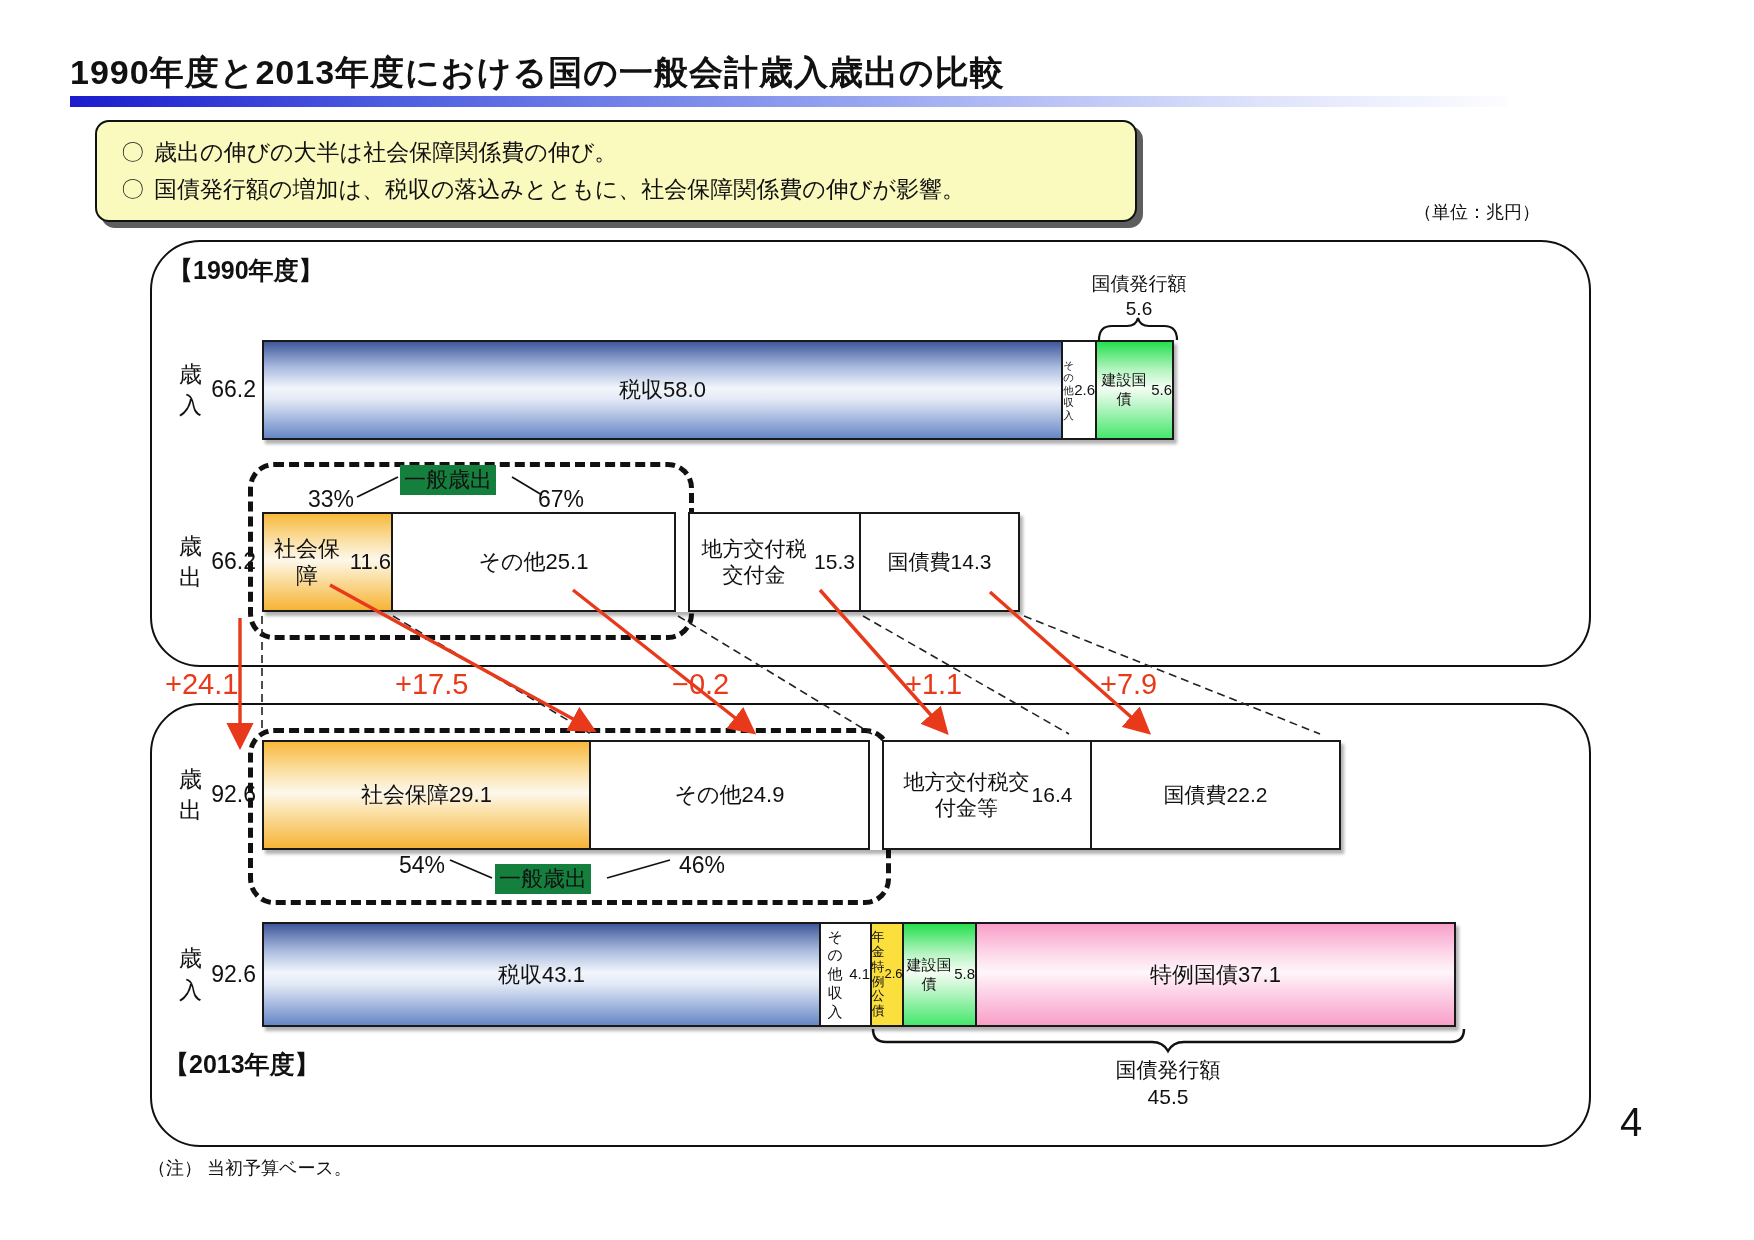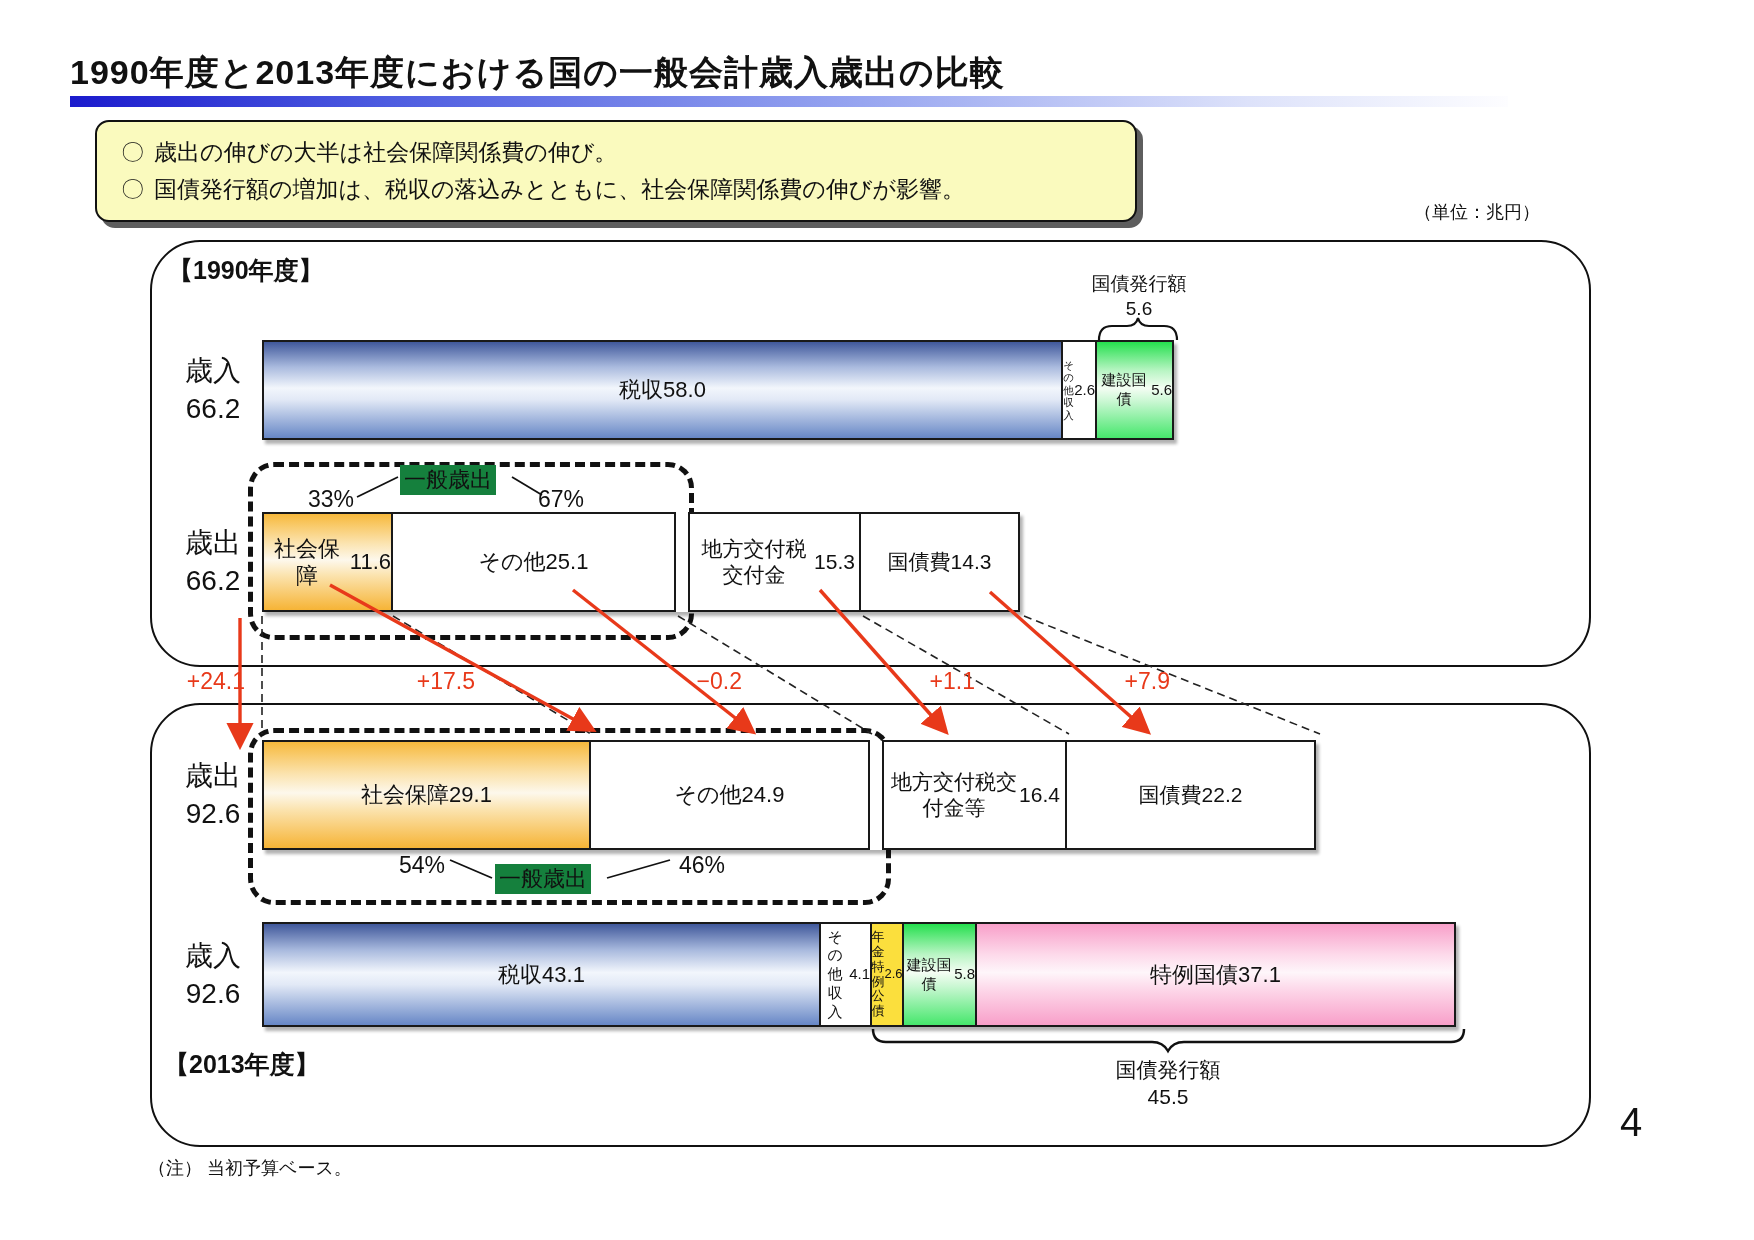--- a/index.html
+++ b/index.html
@@ -8,40 +8,40 @@
   .abs{position:absolute;}
   .title{font-size:34px;font-weight:700;letter-spacing:1px;white-space:nowrap;}
   .title-underline{background:linear-gradient(90deg,#1b1bcd 0%,#4d5ce0 22%,#97a5f0 55%,#dde2fa 82%,#fdfdff 100%);}
   .callout{background:#fafabe;border:2.5px solid #111;border-radius:14px;
            box-shadow:6px 6px 0 rgba(40,40,40,0.75);padding:12px 24px;}
   .callout-line{font-size:23px;line-height:1.6;white-space:nowrap;}
   .bullet{margin-right:10px;}
   .unit-note{font-size:18px;text-align:right;}
   .bigbox{border:2.5px solid #111;border-radius:50px;background:transparent;}
   .period{font-size:25px;font-weight:700;white-space:nowrap;}
-  .rowlabel{display:flex;flex-direction:column;justify-content:center;align-items:center;
-            font-size:28px;line-height:1.35;text-align:center;}
+  .rowlabel{display:flex;justify-content:center;align-items:center;
+            font-size:23px;line-height:1.35;text-align:center;}
   .bar{display:flex;align-items:stretch;box-shadow:3px 4px 3px rgba(0,0,0,0.30);}
   .seg{border:2px solid #191919;box-sizing:border-box;display:flex;
        justify-content:center;align-items:center;text-align:center;line-height:1.25;}
   .seg.join{margin-left:-2px;}
   .gap{width:12px;background:transparent;box-shadow:none;}
   .grad-blue{background:linear-gradient(180deg,#40589b 0%,#a9bade 26%,#f2f6fc 48%,#e2e9f6 60%,#6787c6 100%);}
   .grad-green{background:linear-gradient(180deg,#25df4e 0%,#b9f5c4 30%,#f4fdf3 48%,#c9f7d2 62%,#46e76c 100%);}
   .grad-orange{background:linear-gradient(180deg,#f7b93c 0%,#fbe3ae 30%,#fdf8ec 48%,#fbe3ae 64%,#f6b436 100%);}
   .grad-pink{background:linear-gradient(180deg,#f89fc9 0%,#fdd9ea 30%,#fef6fa 48%,#fdd9ea 64%,#f89fc9 100%);}
   .seg-white{background:#ffffff;}
   .seg-yellow{background:#fbdf3d;}
   .t22{font-size:22px;} .t21{font-size:21px;} .t19{font-size:19px;}
   .t15{font-size:15px;} .t13{font-size:13px;line-height:1.15;} .t10{font-size:10.5px;line-height:1.2;}
   .wrap120{max-width:120px;} .wrap130{max-width:130px;}
   .dashedbox{border:5px dashed #111;border-radius:26px;background:transparent;}
   .genexp{font-size:22px;white-space:nowrap;background:#15803d;padding:0 4px;}
   .pct{font-size:23px;text-align:center;white-space:nowrap;}
-  .chg{font-size:23px;color:#e8391a;text-align:right;white-space:nowrap;z-index:20;}
+  .chg{font-size:29px;color:#e8391a;text-align:left;white-space:nowrap;z-index:20;}
   .bondlabel{text-align:center;line-height:1.3;}
   .footnote{font-size:18px;}
   .pagenum{font-size:40px;}
   svg.overlay{position:absolute;left:0;top:0;z-index:10;pointer-events:none;}
   .txt{z-index:20;}
 </style>
 </head>
 <body>
 
 <div id="slide">
@@ -133,21 +133,21 @@
   <div class="abs bar" style="left:262px;top:740px;height:110px;">
     <div class="seg grad-orange t22" style="width:329px;">
       <div>社会保障</div>
       <div>29.1</div>
     </div>
     <div class="seg join seg-white t22" style="width:281px;">
       <div>その他</div>
       <div>24.9</div>
     </div>
     <div class="gap"></div>
-    <div class="seg seg-white t21" style="width:185px;">
+    <div class="seg seg-white t21" style="width:210px;">
       <div class="wrap130">地方交付税交付金等</div>
       <div>16.4</div>
     </div>
     <div class="seg join seg-white t21" style="width:251px;">
       <div>国債費</div>
       <div>22.2</div>
     </div>
   </div>
 
   <div class="abs pct txt" style="left:395px;top:852px;width:54px;">54%</div>

